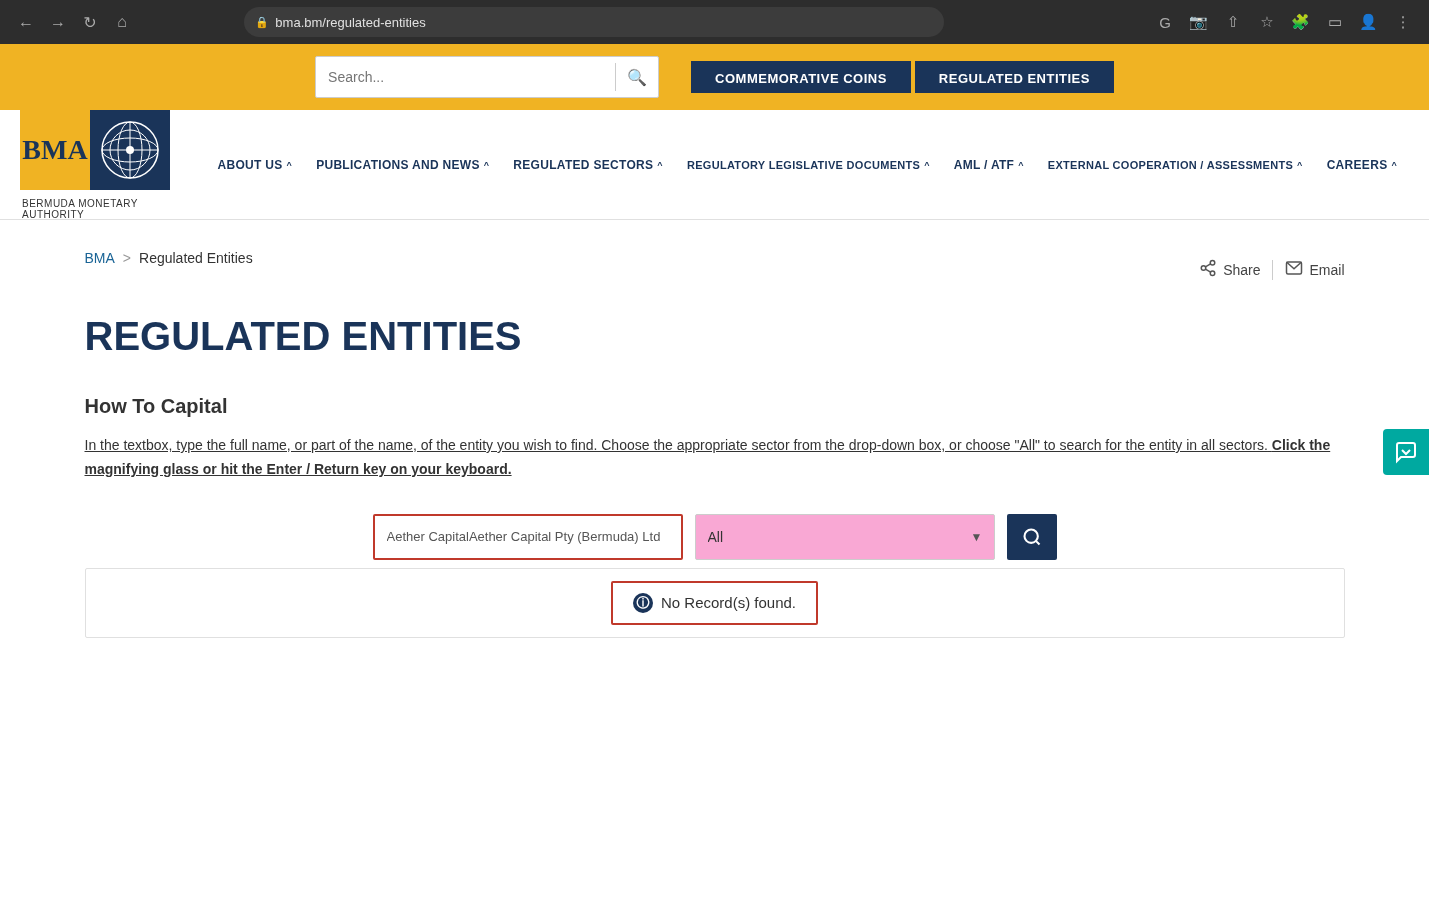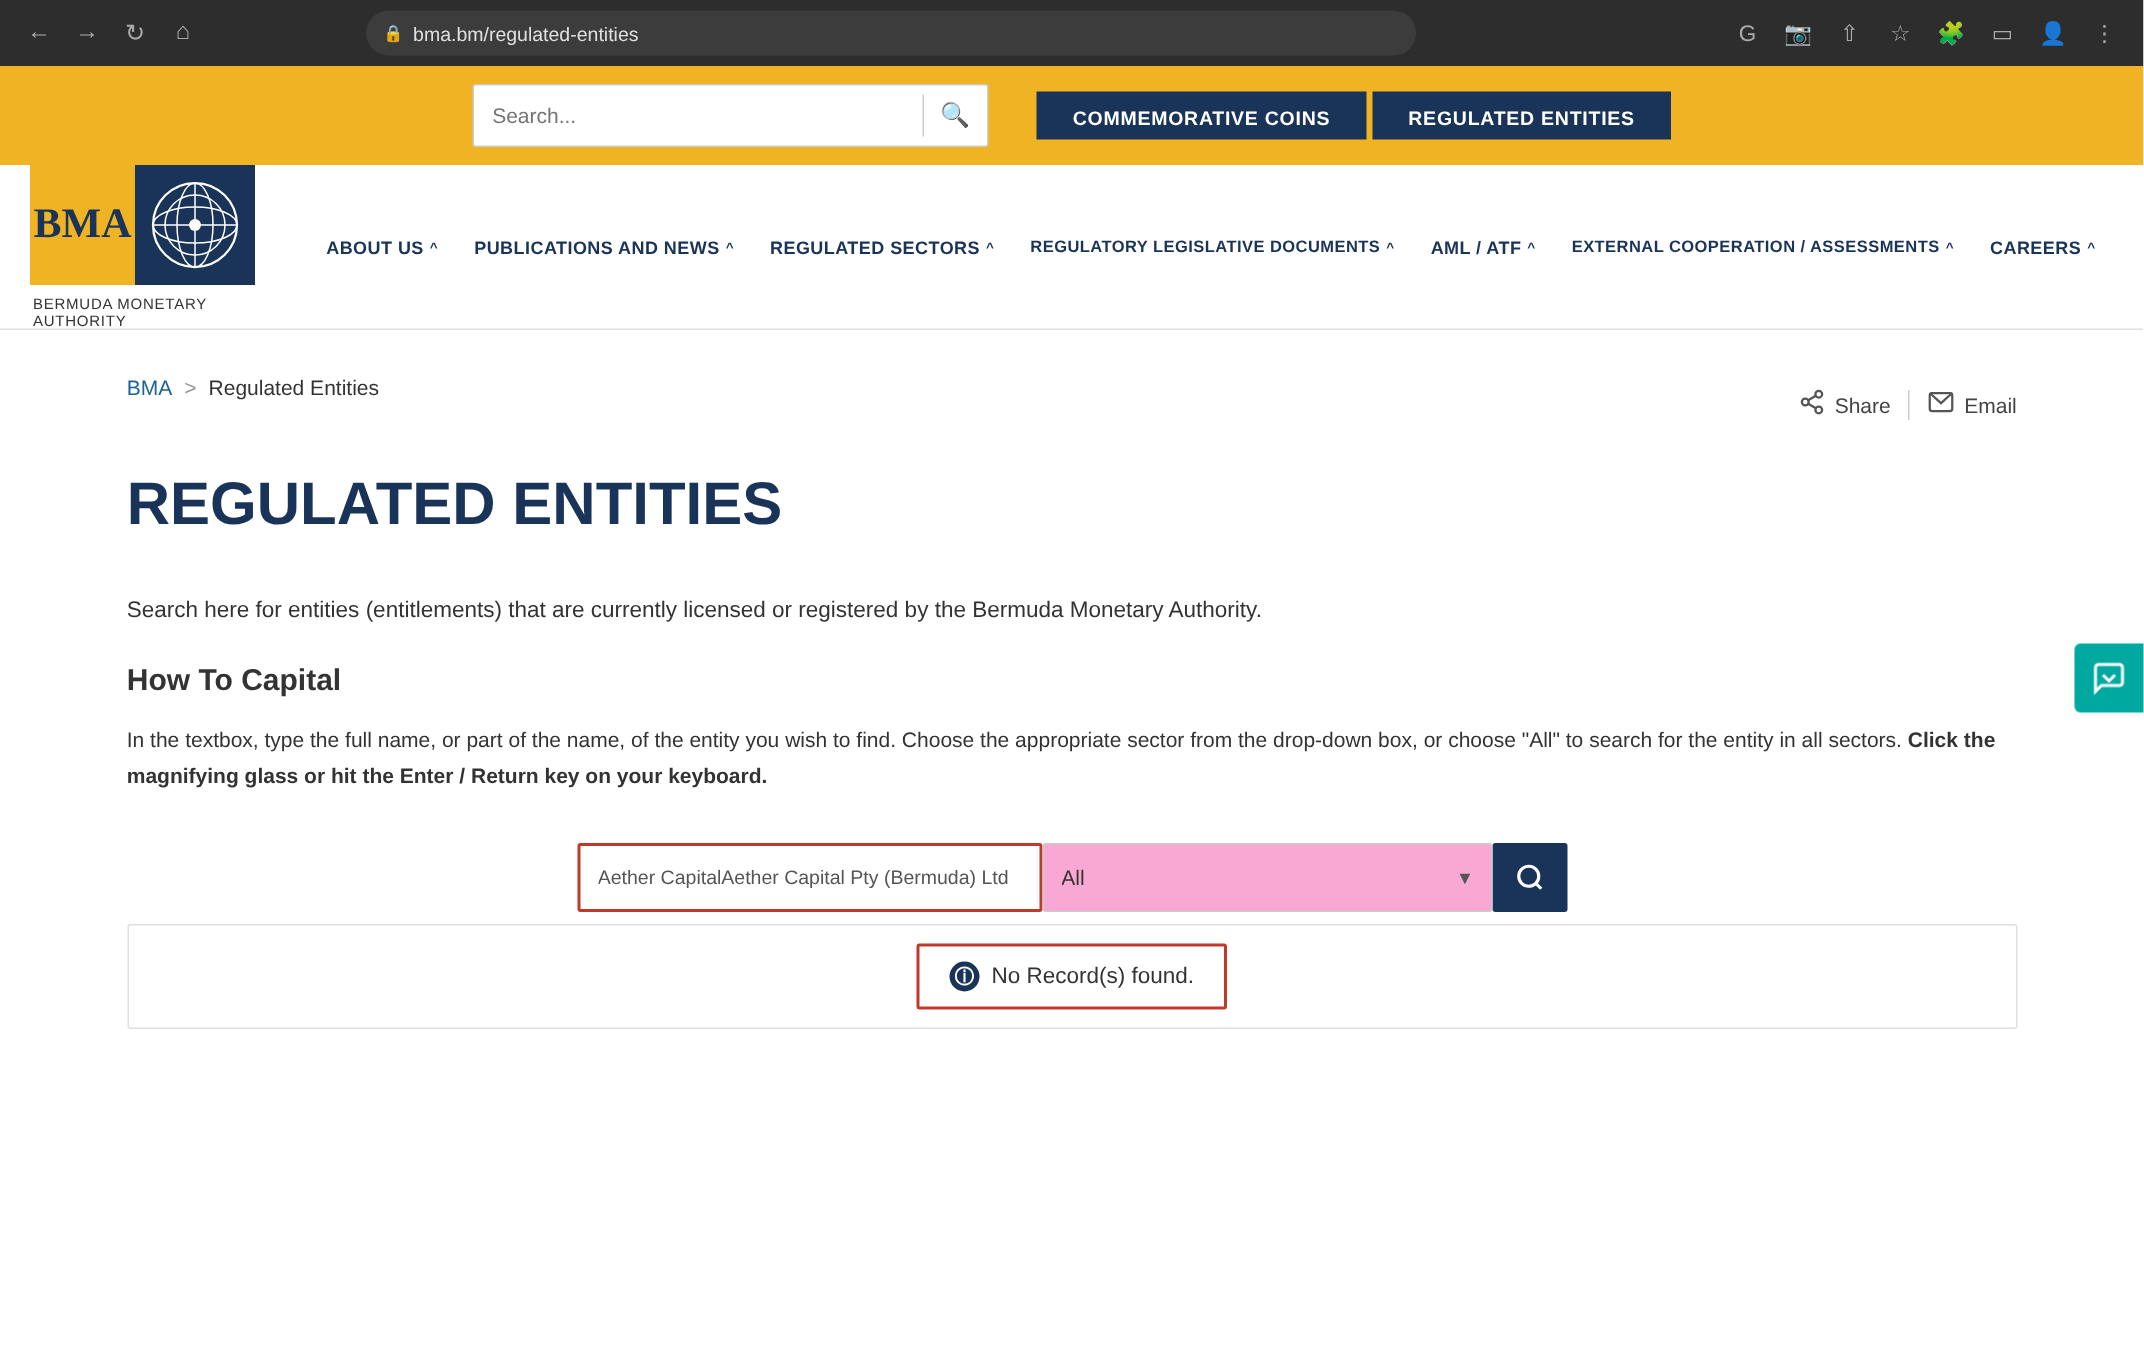--- a/index.html
+++ b/index.html
@@ -264,27 +264,29 @@
       font-weight: bold;
       color: #333;
       margin-bottom: 16px;
     }
 
     .instructions {
       font-size: 14px;
       color: #333;
       line-height: 1.7;
       margin-bottom: 32px;
+      text-decoration: underline;
     }
     .instructions strong { color: #333; }
 
     
     .search-form {
       display: flex;
       align-items: center;
+      gap: 12px;
       justify-content: center;
       margin-bottom: 7px;
     }
     .entity-search-input {
       width: 310px;
       height: 46px;
       border: 2px solid #c0392b;
       border-radius: 2px;
       padding: 0 12px;
       font-size: 13px;
@@ -502,21 +504,20 @@
             <polyline points="2,4 12,13 22,4"></polyline>
           </svg>
         </span>
         <span>Email</span>
       </button>
     </div>
   </div>
 
   <h1 class="page-title">REGULATED ENTITIES</h1>
 
-  <p class="description">Search here for entities (entitlements) that are currently licensed or registered by the Bermuda Monetary Authority.</p>
 
   <h2 class="how-to-title">How To Capital</h2>
 
   <div class="instructions">
     <span>In the textbox, type the full name, or part of the name, of the entity you wish to find. Choose the appropriate sector from the drop-down box, or choose "All" to search for the entity in all sectors.</span>
     <strong>Click the magnifying glass or hit the Enter / Return key on your keyboard.</strong>
   </div>
 
   <div class="search-form">
     <input class="entity-search-input" type="text" value="Aether CapitalAether Capital Pty (Bermuda) Ltd" style="">

